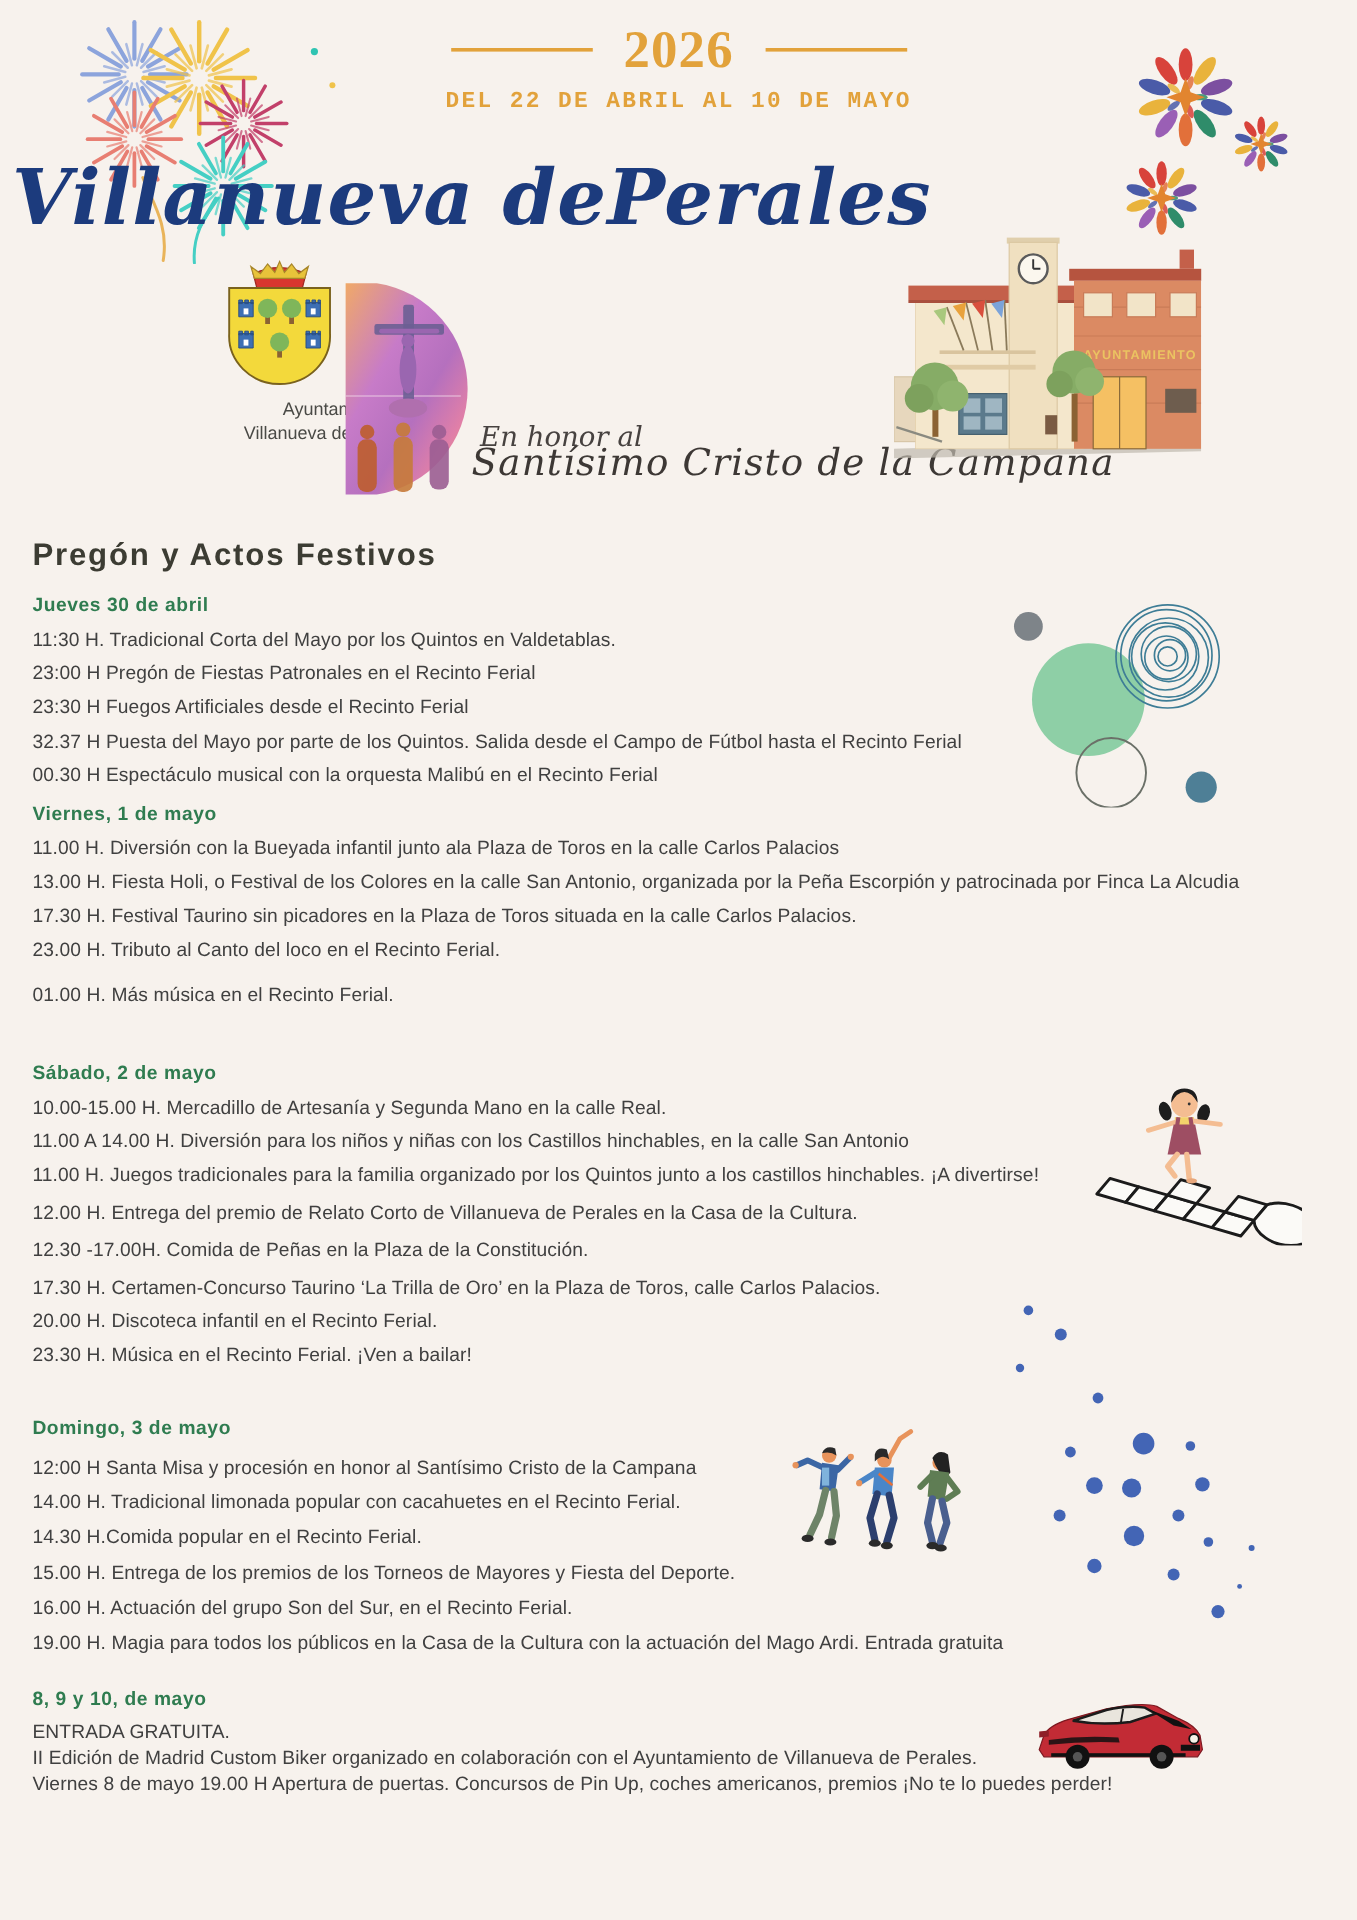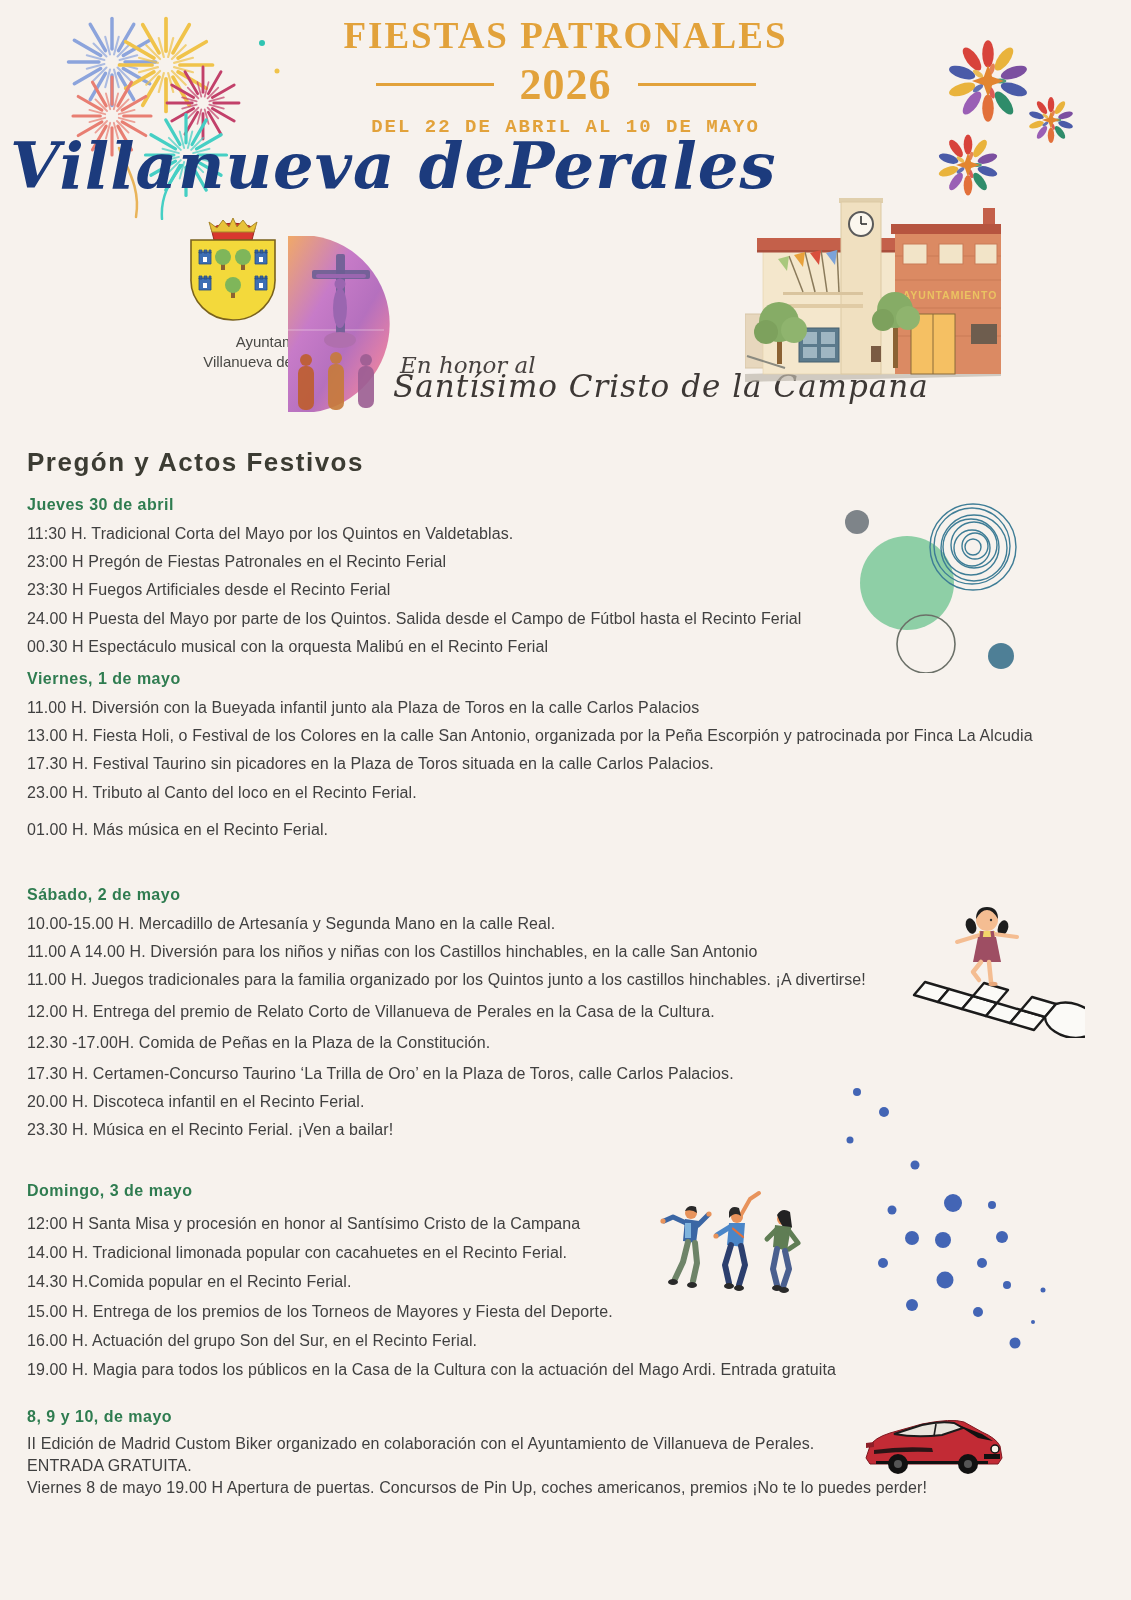--- a/index.html
+++ b/index.html
@@ -128,21 +128,20 @@
       </g>
     <g transform="translate(163,102) scale(0.9)">
         <use href="#pburst"></use>
       </g>
     <g transform="translate(80,147) scale(1.2)">
         <use href="#pburst"></use>
       </g>
   </svg>
 
   <header class="abs top">
-    <div class="kicker">FIESTAS PATRONALES</div>
     <div class="year-row">
       <span class="rule"></span>
       <span class="year">2026</span>
       <span class="rule"></span>
     </div>
     <div class="dates">DEL 22 DE ABRIL AL 10 DE MAYO</div>
   </header>
 
   <h1 class="abs town">Villanueva dePerales</h1>
 
@@ -286,21 +285,21 @@
     </g>
     <circle cx="118" cy="166" r="29" fill="none" stroke="#6B7068" stroke-width="1.6"></circle>
     <circle cx="193" cy="178" r="13" fill="#4E7F96"></circle>
   </svg>
 
   <div class="abs section" id="sec0">
       <h3 class="sec-title">Jueves 30 de abril</h3>
       <p class="evt">11:30 H. Tradicional Corta del Mayo por los Quintos en Valdetablas.</p>
       <p class="evt">23:00 H Pregón de Fiestas Patronales en el Recinto Ferial</p>
       <p class="evt">23:30 H Fuegos Artificiales desde el Recinto Ferial</p>
-      <p class="evt">24.00 H Puesta del Mayo por parte de los Quintos. Salida desde el Campo de Fútbol hasta el Recinto Ferial</p>
+      <p class="evt">32.37 H Puesta del Mayo por parte de los Quintos. Salida desde el Campo de Fútbol hasta el Recinto Ferial</p>
       <p class="evt">00.30 H Espectáculo musical con la orquesta Malibú en el Recinto Ferial</p>
     </div>
   <div class="abs section" id="sec1">
       <h3 class="sec-title">Viernes, 1 de mayo</h3>
       <p class="evt">11.00 H. Diversión con la Bueyada infantil junto ala Plaza de Toros en la calle Carlos Palacios</p>
       <p class="evt">13.00 H. Fiesta Holi, o Festival de los Colores en la calle San Antonio, organizada por la Peña Escorpión y patrocinada por Finca La Alcudia</p>
       <p class="evt">17.30 H. Festival Taurino sin picadores en la Plaza de Toros situada en la calle Carlos Palacios.</p>
       <p class="evt">23.00 H. Tributo al Canto del loco en el Recinto Ferial.</p>
       <p class="evt">01.00 H. Más música en el Recinto Ferial.</p>
     </div>
@@ -319,22 +318,22 @@
       <h3 class="sec-title">Domingo, 3 de mayo</h3>
       <p class="evt">12:00 H Santa Misa y procesión en honor al Santísimo Cristo de la Campana</p>
       <p class="evt">14.00 H. Tradicional limonada popular con cacahuetes en el Recinto Ferial.</p>
       <p class="evt">14.30 H.Comida popular en el Recinto Ferial.</p>
       <p class="evt">15.00 H. Entrega de los premios de los Torneos de Mayores y Fiesta del Deporte.</p>
       <p class="evt">16.00 H. Actuación del grupo Son del Sur, en el Recinto Ferial.</p>
       <p class="evt">19.00 H. Magia para todos los públicos en la Casa de la Cultura con la actuación del Mago Ardi. Entrada gratuita</p>
     </div>
   <div class="abs section" id="sec4">
       <h3 class="sec-title">8, 9 y 10, de mayo</h3>
+      <p class="evt">ENTRADA GRATUITA.</p>
       <p class="evt">II Edición de Madrid Custom Biker organizado en colaboración con el Ayuntamiento de Villanueva de Perales.</p>
-      <p class="evt">ENTRADA GRATUITA.</p>
       <p class="evt">Viernes 8 de mayo 19.00 H Apertura de puertas. Concursos de Pin Up, coches americanos, premios ¡No te lo puedes perder!</p>
     </div>
 
   <svg class="abs" style="left:885px;top:890px" width="200" height="148" viewBox="0 0 200 148">
     <g fill="#FBFAF7" stroke="#1b1b1b" stroke-width="2.4" stroke-linejoin="round">
       <path d="M40,92 L64,99 L53,112 L29,105 Z"></path>
       <path d="M64,99 L88,106 L77,119 L53,112 Z"></path>
       <path d="M88,106 L112,113 L101,126 L77,119 Z"></path>
       <path d="M99,93 L123,100 L112,113 L88,106 Z"></path>
       <path d="M112,113 L136,120 L125,133 L101,126 Z"></path>

